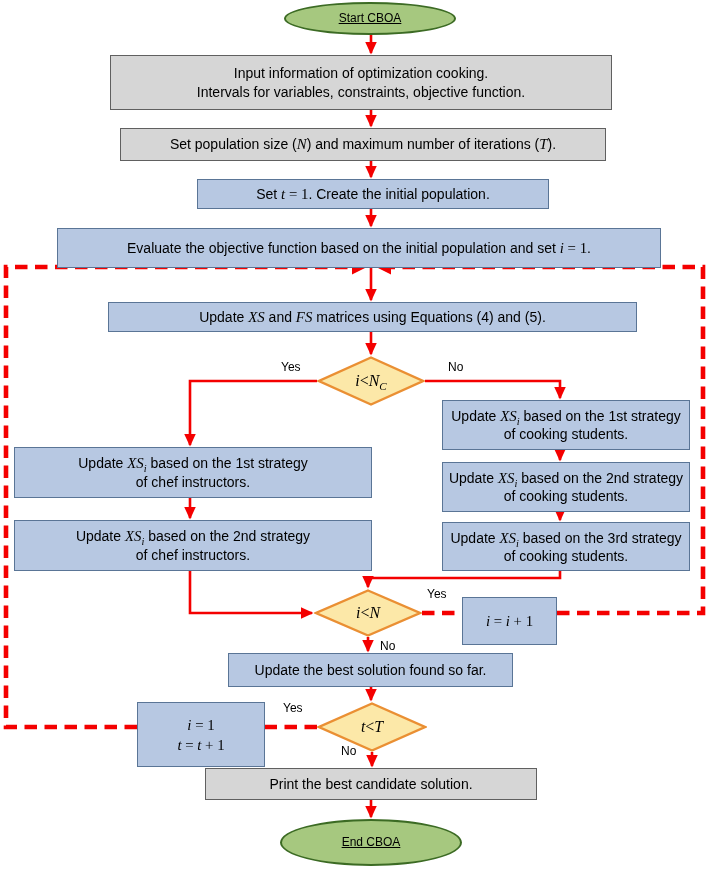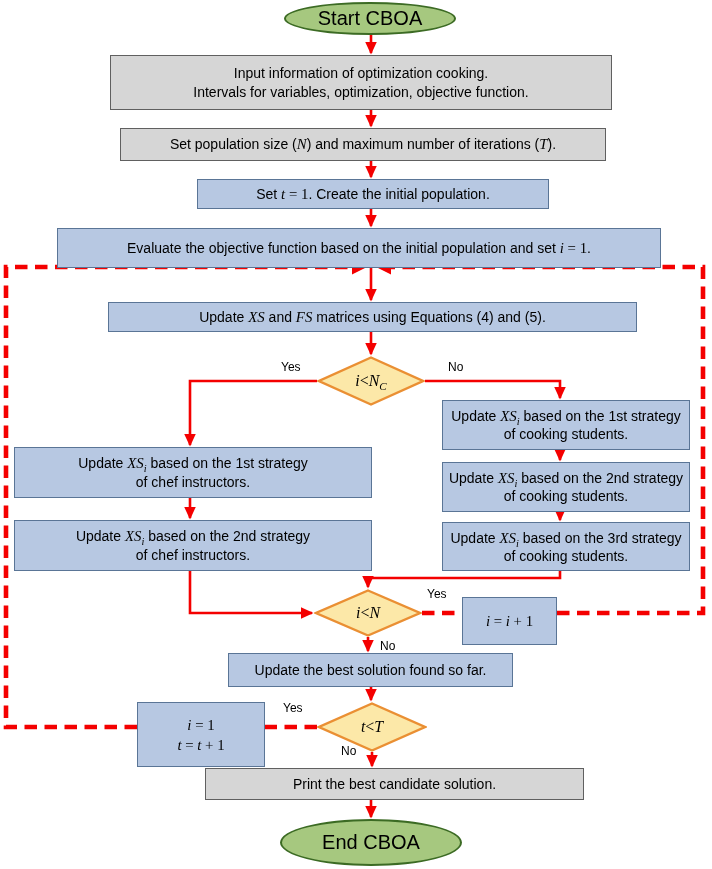--- a/index.html
+++ b/index.html
@@ -6,21 +6,21 @@
   .stage{position:relative;width:712px;height:869px;background:#ffffff;
          font-family:"Liberation Sans",sans-serif;color:#000;overflow:hidden;}
   .edges{position:absolute;left:0;top:0;width:712px;height:869px;pointer-events:none;}
   .solid{stroke:var(--arrow,#f40000);stroke-width:2.6;fill:none;}
   .dashed{stroke:var(--arrow,#f40000);stroke-width:4.6;stroke-dasharray:12.5 7.5;fill:none;}
   .node{position:absolute;display:flex;flex-direction:column;justify-content:center;align-items:center;
         text-align:center;font-size:14px;line-height:19px;box-sizing:border-box;}
   .blue{background:var(--blue-fill,#b7c8e2);border:1.6px solid var(--blue-border,#5a7596);justify-content:center;}
   .gray{background:var(--gray-fill,#d6d6d6);border:1.6px solid var(--gray-border,#606060);}
   .terminal{background:var(--green-fill,#a6c87f);border:2.4px solid var(--green-border,#3c6b24);
-            border-radius:50%;font-size:20px;}
+            border-radius:50%;font-size:12px;text-decoration:underline;}
   .diamond{position:absolute;}
   .diamond svg{position:absolute;left:0;top:0;width:100%;height:100%;}
   .diamond polygon{fill:var(--diamond-fill,#fce8a8);stroke:var(--diamond-border,#ea8f33);stroke-width:2.4;}
   .dtext{position:absolute;left:0;top:0;width:100%;height:100%;display:flex;align-items:center;
          justify-content:center;font-size:15px;}
   .edge-label{position:absolute;font-size:12px;}
   .mi{font-family:"Liberation Serif",serif;font-style:italic;font-size:1.06em;}
   .mr{font-family:"Liberation Serif",serif;font-style:normal;font-size:1.06em;}
   .mi sub,.mr sub{font-size:0.7em;line-height:0;}
   .tline{width:100%;}
@@ -66,26 +66,26 @@
 
   <div class="node terminal" style="left:284px;top:2px;width:172px;height:33px">
     <span class="tline">Start CBOA</span>
   </div>
   <div class="node terminal" style="left:280px;top:819px;width:182px;height:47px">
     <span class="tline">End CBOA</span>
   </div>
 
   <div class="node gray" style="left:110px;top:55px;width:502px;height:55px">
     <div class="tline">Input information of optimization cooking.</div>
-    <div class="tline">Intervals for variables, optimization, objective function.</div>
+    <div class="tline">Intervals for variables, constraints, objective function.</div>
   </div>
   <div class="node gray" style="left:120px;top:128px;width:486px;height:33px">
     <div class="tline">Set population size (<span class="mi">N</span>) and maximum number of iterations (<span class="mi">T</span>).</div>
   </div>
-  <div class="node gray" style="left:205px;top:768px;width:379px;height:32px">
+  <div class="node gray" style="left:205px;top:768px;width:332px;height:32px">
     <div class="tline">Print the best candidate solution.</div>
   </div>
 
   <div class="node blue" style="left:197px;top:179px;width:352px;height:30px">
     <div class="tline">Set <span class="mi">t</span><span class="mr"> = 1</span>. Create the initial population.</div>
   </div>
   <div class="node blue" style="left:57px;top:228px;width:604px;height:40px">
     <div class="tline">Evaluate the objective function based on the initial population and set <span class="mi">i</span><span class="mr"> = 1</span>.</div>
   </div>
   <div class="node blue" style="left:108px;top:302px;width:529px;height:30px">

